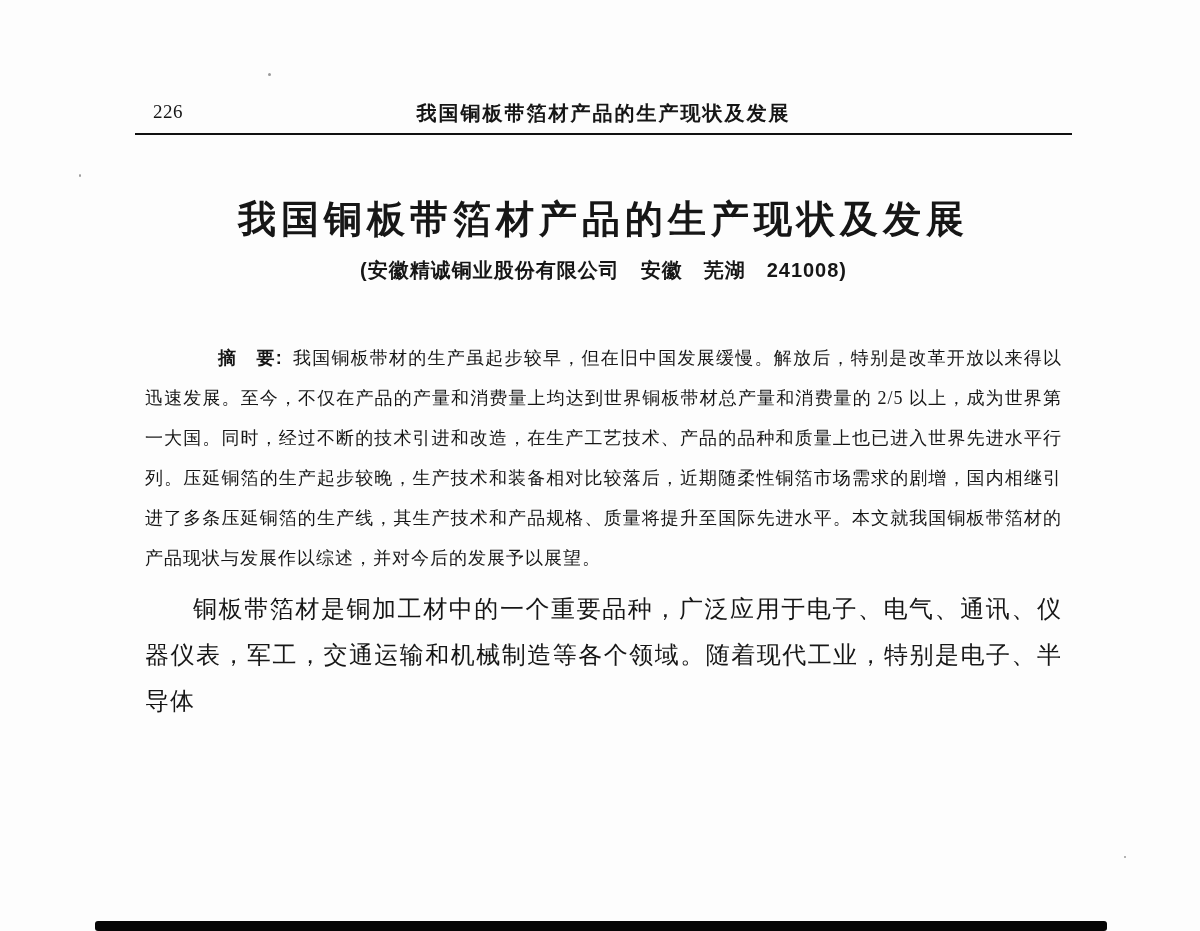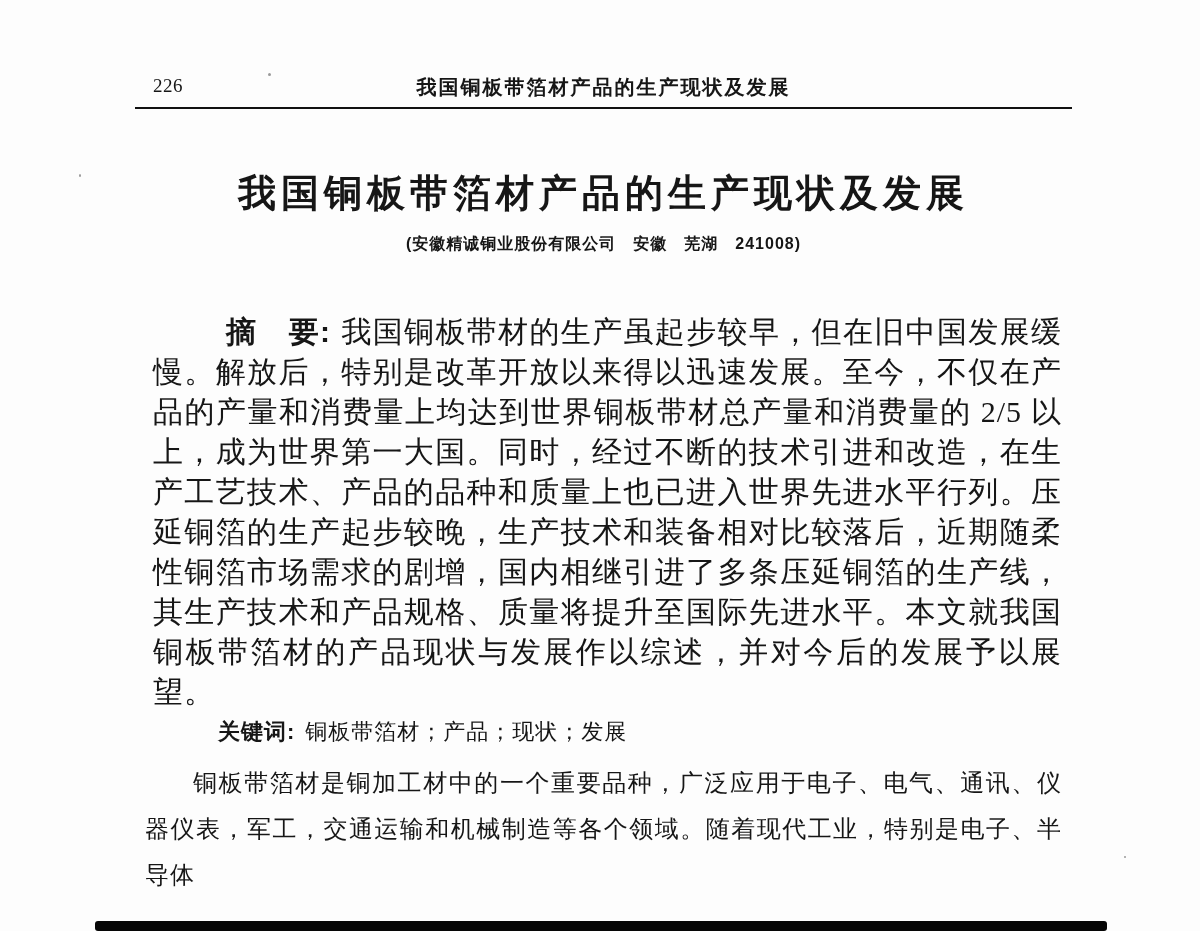--- a/index.html
+++ b/index.html
@@ -19,21 +19,21 @@
   .content {
     position: absolute;
     left: 145px;
     top: 0;
     width: 917px;
   }
 
   
   .running-head {
     position: relative;
-    margin-top: 74px;
+    margin-top: 100px;
     height: 24px;
     text-align: center;
   }
   .page-num {
     position: absolute;
     left: 8px;
     top: 1px;
     font-size: 19px;
     letter-spacing: 0.5px;
     font-family: "Liberation Serif", "DejaVu Serif", serif;
@@ -66,31 +66,31 @@
     margin-top: 60px;
     text-align: center;
     font-size: 28px;
     line-height: 36px;
     font-style: italic;
     letter-spacing: 6px;
   }
   .affiliation {
     margin-top: 13px;
     text-align: center;
-    font-size: 16px;
+    font-size: 20px;
     line-height: 24px;
     font-weight: bold;
     letter-spacing: 1px;
     font-family: "Liberation Sans", "DejaVu Sans", sans-serif;
   }
 
   
   .abstract {
-    margin: 56px 0 0 8px;
-    font-size: 30px;
+    margin: 56px 0 0 0;
+    font-size: 18px;
     line-height: 40px;
     letter-spacing: 1px;
     text-align: justify;
     text-justify: inter-character;
     text-indent: 73px;
   }
   .abstract-label, .kw-label {
     font-weight: bold;
     font-family: "Liberation Sans", "DejaVu Sans", sans-serif;
     margin-right: 10px;
@@ -162,23 +162,20 @@
 
     <h1 class="title">我国铜板带箔材产品的生产现状及发展</h1>
 
 
     <div class="affiliation">(安徽精诚铜业股份有限公司　安徽　芜湖　241008)</div>
 
     <p class="abstract">
       <span class="abstract-label">摘　要:</span><span>我国铜板带材的生产虽起步较早，但在旧中国发展缓慢。解放后，特别是改革开放以来得以迅速发展。至今，不仅在产品的产量和消费量上均达到世界铜板带材总产量和消费量的 2/5 以上，成为世界第一大国。同时，经过不断的技术引进和改造，在生产工艺技术、产品的品种和质量上也已进入世界先进水平行列。压延铜箔的生产起步较晚，生产技术和装备相对比较落后，近期随柔性铜箔市场需求的剧增，国内相继引进了多条压延铜箔的生产线，其生产技术和产品规格、质量将提升至国际先进水平。本文就我国铜板带箔材的产品现状与发展作以综述，并对今后的发展予以展望。</span>
     </p>
 
-    <p class="keywords">
-      <span class="kw-label">关键词:</span><span>铜板带箔材；产品；现状；发展</span>
-    </p>
 
 
     <p class="body-para">铜板带箔材是铜加工材中的一个重要品种，广泛应用于电子、电气、通讯、仪器仪表，军工，交通运输和机械制造等各个领域。随着现代工业，特别是电子、半导体</p>
 
   </div>
 
   <div class="scan-bar"></div>
   <div class="speck speck-1"></div>
   <div class="speck speck-2"></div>
   <div class="speck speck-3"></div>

